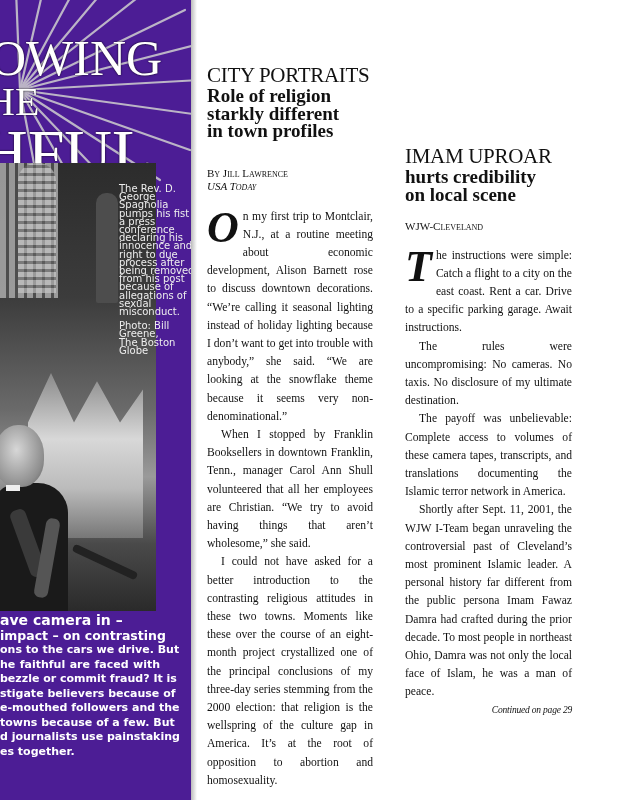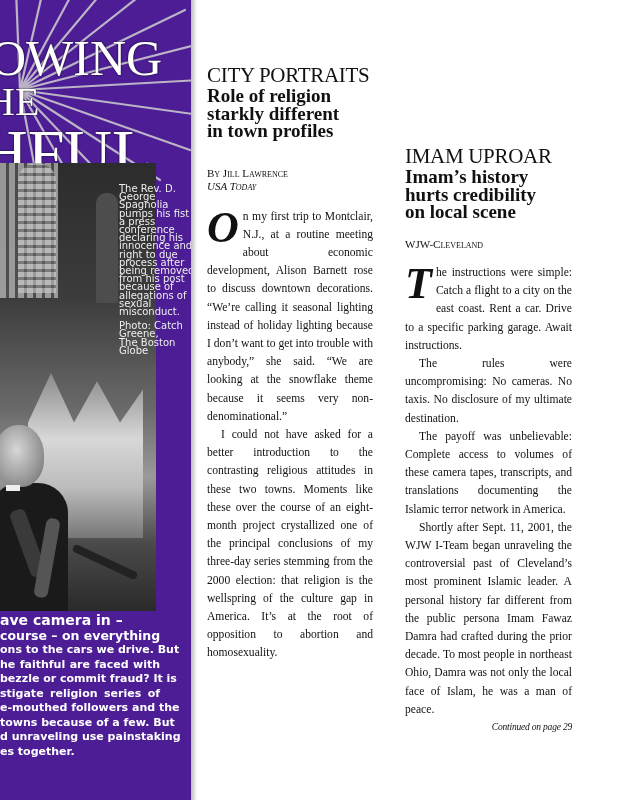--- a/index.html
+++ b/index.html
@@ -77,61 +77,61 @@
     <div class="body"></div>
     <div class="head"></div>
     <div class="collar"></div>
     <div class="mic" style="left:20px;top:345px;width:16px;height:70px;transform:rotate(-20deg);"></div>
     <div class="mic" style="left:40px;top:355px;width:14px;height:80px;transform:rotate(10deg);background:#555;"></div>
     <div class="mic" style="left:70px;top:395px;width:70px;height:8px;transform:rotate(25deg);background:#222;"></div>
   </div>
 
   <div class="caption-small">
     <p>The Rev. D. George Spagnolia pumps his fist at a press conference declaring his innocence and right to due process after being removed from his post because of allegations of sexual misconduct.</p>
-    <div>Photo: Catch Greene,</div>
+    <div>Photo: Bill Greene,</div>
     <div>The Boston Globe</div>
   </div>
 
   <div class="pull-quote">
     <div class="pq-l1">ave camera in –</div>
-    <div class="pq-l2">course – on everything</div>
+    <div class="pq-l2">impact – on contrasting</div>
     <div class="pq-ln">ons to the cars we drive. But</div>
     <div class="pq-ln">he faithful are faced with</div>
     <div class="pq-ln">bezzle or commit fraud? It is</div>
-    <div class="pq-ln">stigate religion series of</div>
+    <div class="pq-ln">stigate believers because of</div>
     <div class="pq-ln">e-mouthed followers and the</div>
     <div class="pq-ln">towns because of a few. But</div>
-    <div class="pq-ln">d unraveling use painstaking</div>
+    <div class="pq-ln">d journalists use painstaking</div>
     <div>es together.</div>
   </div>
 </div>
 <div class="page-shadow"></div>
 
 <div class="col col1">
   <h1 class="hed">CITY PORTRAITS</h1>
   <div class="dek">
     <div>Role of religion</div>
     <div>starkly different</div>
     <div>in town profiles</div>
   </div>
   <div class="byline">
     <div>By Jill Lawrence</div>
     <div class="org">USA Today</div>
   </div>
   <div class="body-text">
     <p class="first"><span class="dropcap">O</span><span>n my first trip to Montclair, N.J., at a routine meeting about economic development, Alison Bar­nett rose to discuss downtown deco­rations. “We’re calling it seasonal lighting instead of holiday lighting because I don’t want to get into trouble with anybody,” she said. “We are looking at the snowflake theme because it seems very non-denominational.”</span></p>
+    <p>When I stopped by Franklin Book­sellers in downtown Franklin, Tenn., manager Carol Ann Shull volunteered that all her employees are Christian. “We try to avoid having things that aren’t wholesome,” she said.</p>
     <p>I could not have asked for a better introduction to the contrasting reli­gious attitudes in these two towns. Moments like these over the course of an eight-month project crystallized one of the principal conclusions of my three-day series stemming from the 2000 election: that religion is the wellspring of the culture gap in America. It’s at the root of opposition to abortion and homosexuality.</p>
   </div>
 
 </div>
 
 <div class="col col2">
   <h1 class="hed">IMAM UPROAR</h1>
   <div class="dek">
-    <div>Imam’s history</div>
     <div>hurts credibility</div>
     <div>on local scene</div>
   </div>
   <div class="byline">
     <div>WJW-Cleveland</div>
   </div>
   <div class="body-text">
     <p class="first"><span class="dropcap">T</span><span>he instructions were simple: Catch a flight to a city on the east coast. Rent a car. Drive to a specific parking garage. Await instructions.</span></p>
     <p>The rules were uncompromising: No cameras. No taxis. No disclosure of my ultimate destination.</p>
     <p>The payoff was unbelievable: Complete access to volumes of these camera tapes, transcripts, and translations documenting the Islamic terror network in America.</p>

